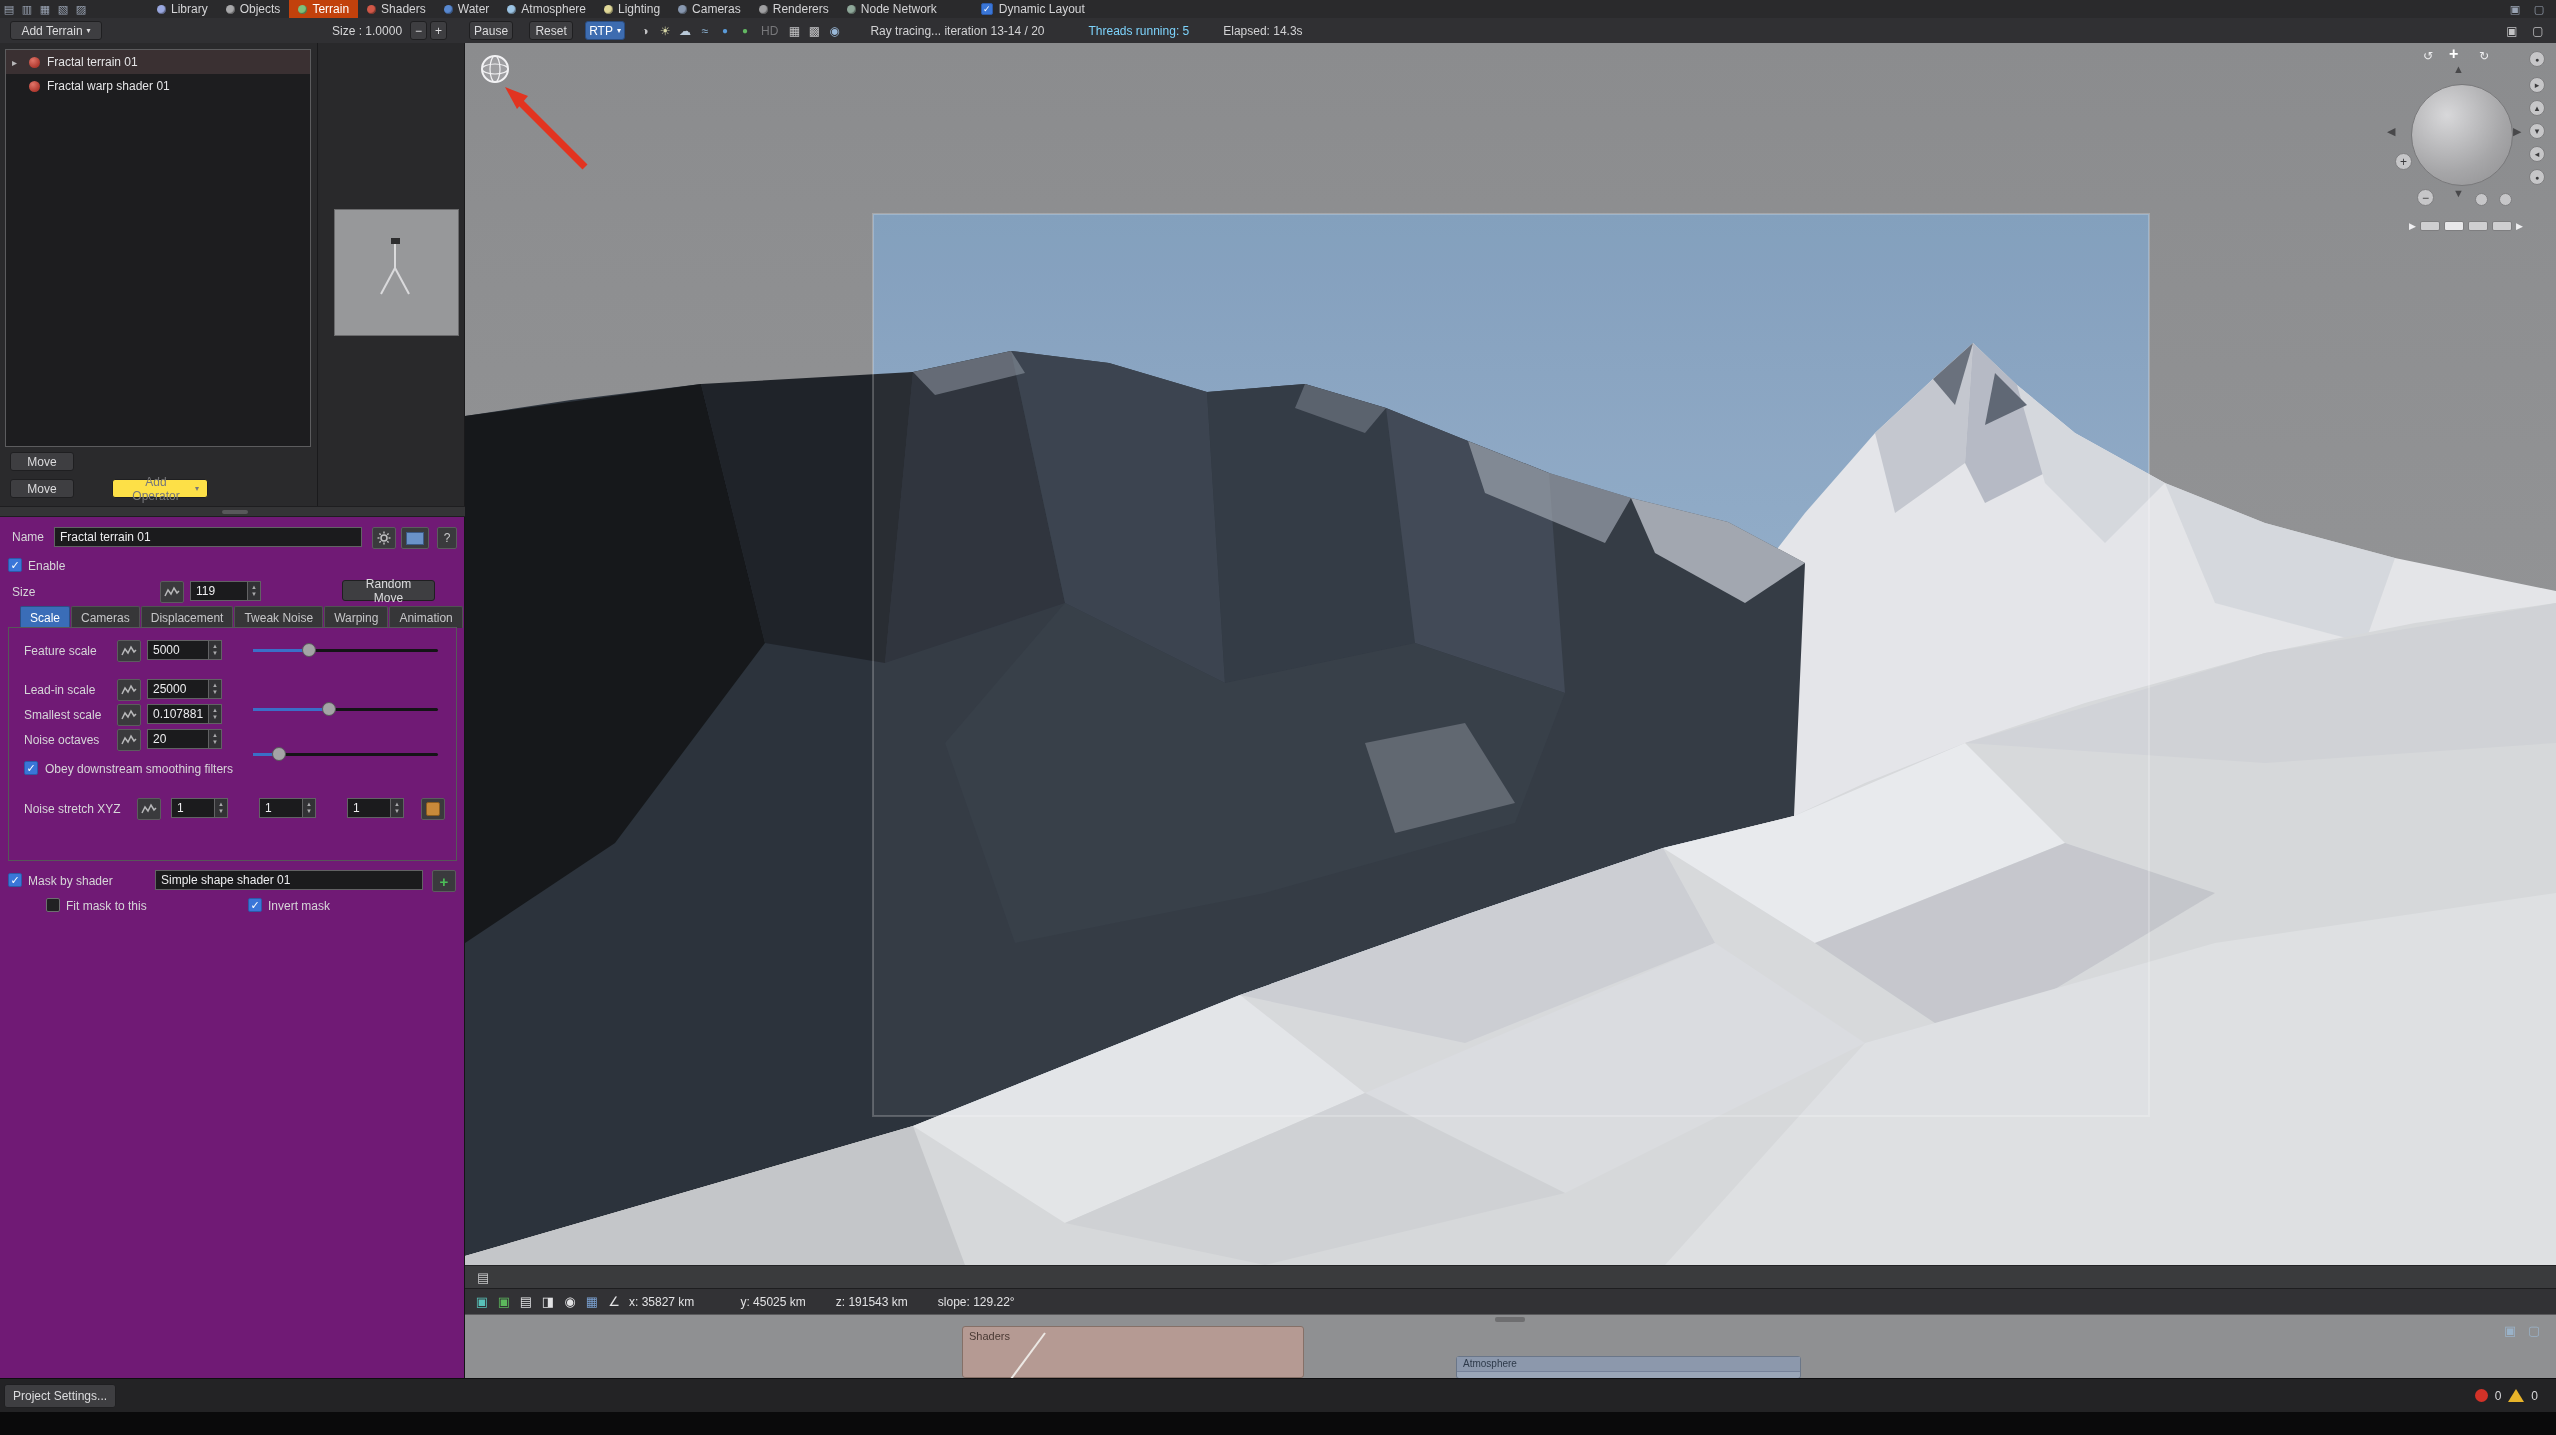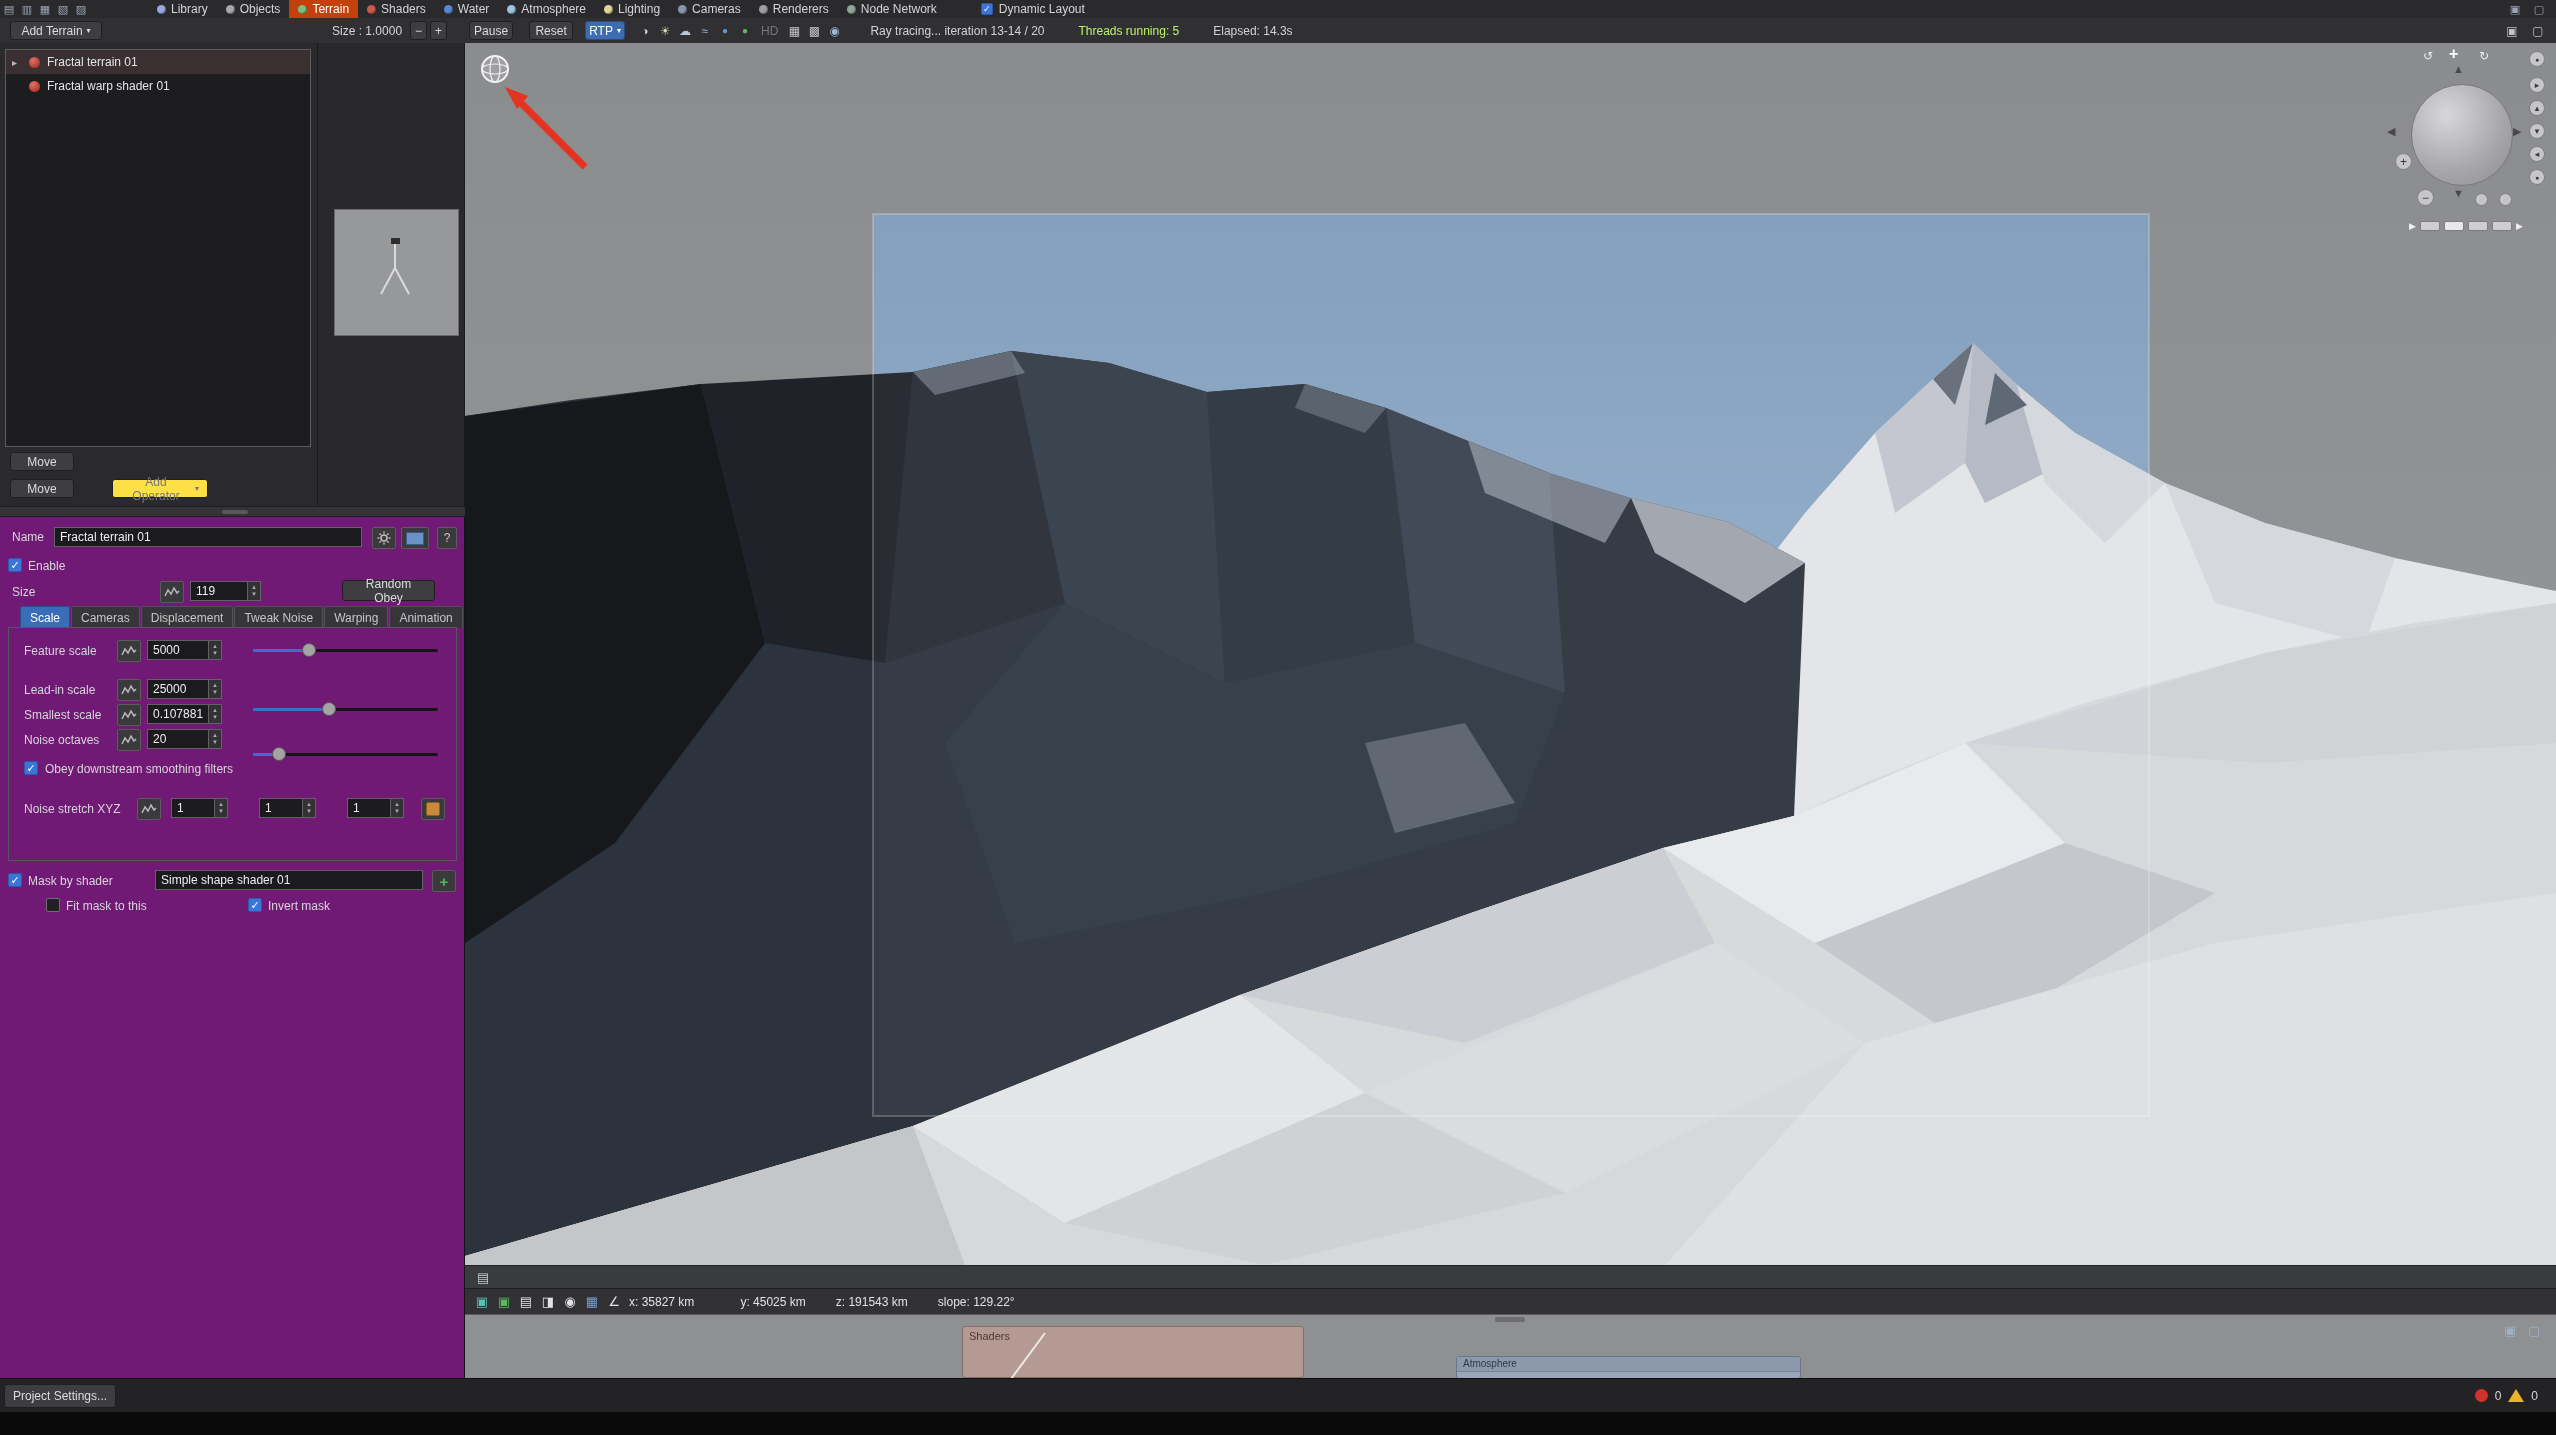--- a/index.html
+++ b/index.html
@@ -140,21 +140,21 @@
   <span class="tb-ico" style="color:#d8d8a8">☀</span>
   <span class="tb-ico" style="color:#b8c8d8">☁</span>
   <span class="tb-ico" style="color:#8fb6d8">≈</span>
   <span class="tb-ico" style="color:#5a9ad8;font-size:10px">●</span>
   <span class="tb-ico" style="color:#62b862;font-size:10px">●</span>
   <span class="dim" style="margin:0 6px">HD</span>
   <span class="tb-ico">▦</span>
   <span class="tb-ico">▩</span>
   <span class="tb-ico" style="color:#9ab8d8">◉</span>
   <span style="margin-left:26px;color:#d2d2d4">Ray tracing... iteration 13-14 / 20</span>
-  <span style="margin-left:34px;color:#bef264">Threads running: 5</span>
+  <span style="margin-left:44px;color:#7dd3fc">Threads running: 5</span>
   <span style="margin-left:34px;color:#d2d2d4">Elapsed: 14.3s</span>
   <div style="margin-left:auto;display:flex;gap:6px;padding-right:8px;color:#8fb6d8">
     <span class="tb-ico">▣</span>
     <span class="tb-ico">▢</span>
   </div>
 </div>
 
 <div id="leftcol" class="abs">
   <div id="nodelist">
     <div class="nl-row sel">
@@ -225,21 +225,21 @@
         <polyline points="1,10 4,4 7,8 10,2 13,7 15,5" fill="none" stroke="#b8b8ba" stroke-width="1.5"></polyline>
       </svg>
   </span>
   <span class="numgroup abs" style="left:190px;top:64px">
     <span class="input" style="width:58px">119</span>
     <span class="stepper">
         <span>▲</span>
         <span>▼</span>
       </span>
   </span>
-  <button class="btn abs" style="left:342px;top:63px;width:93px;height:21px">Random Obey</button>
+  <button class="btn abs" style="left:342px;top:63px;width:93px;height:21px">Random Move</button>
 
   <div class="abs" style="left:20px;top:89px;display:flex">
     <span class="ptab active">Scale</span>
     <span class="ptab">Cameras</span>
     <span class="ptab">Displacement</span>
     <span class="ptab">Tweak Noise</span>
     <span class="ptab">Warping</span>
     <span class="ptab">Animation</span>
   </div>
 

